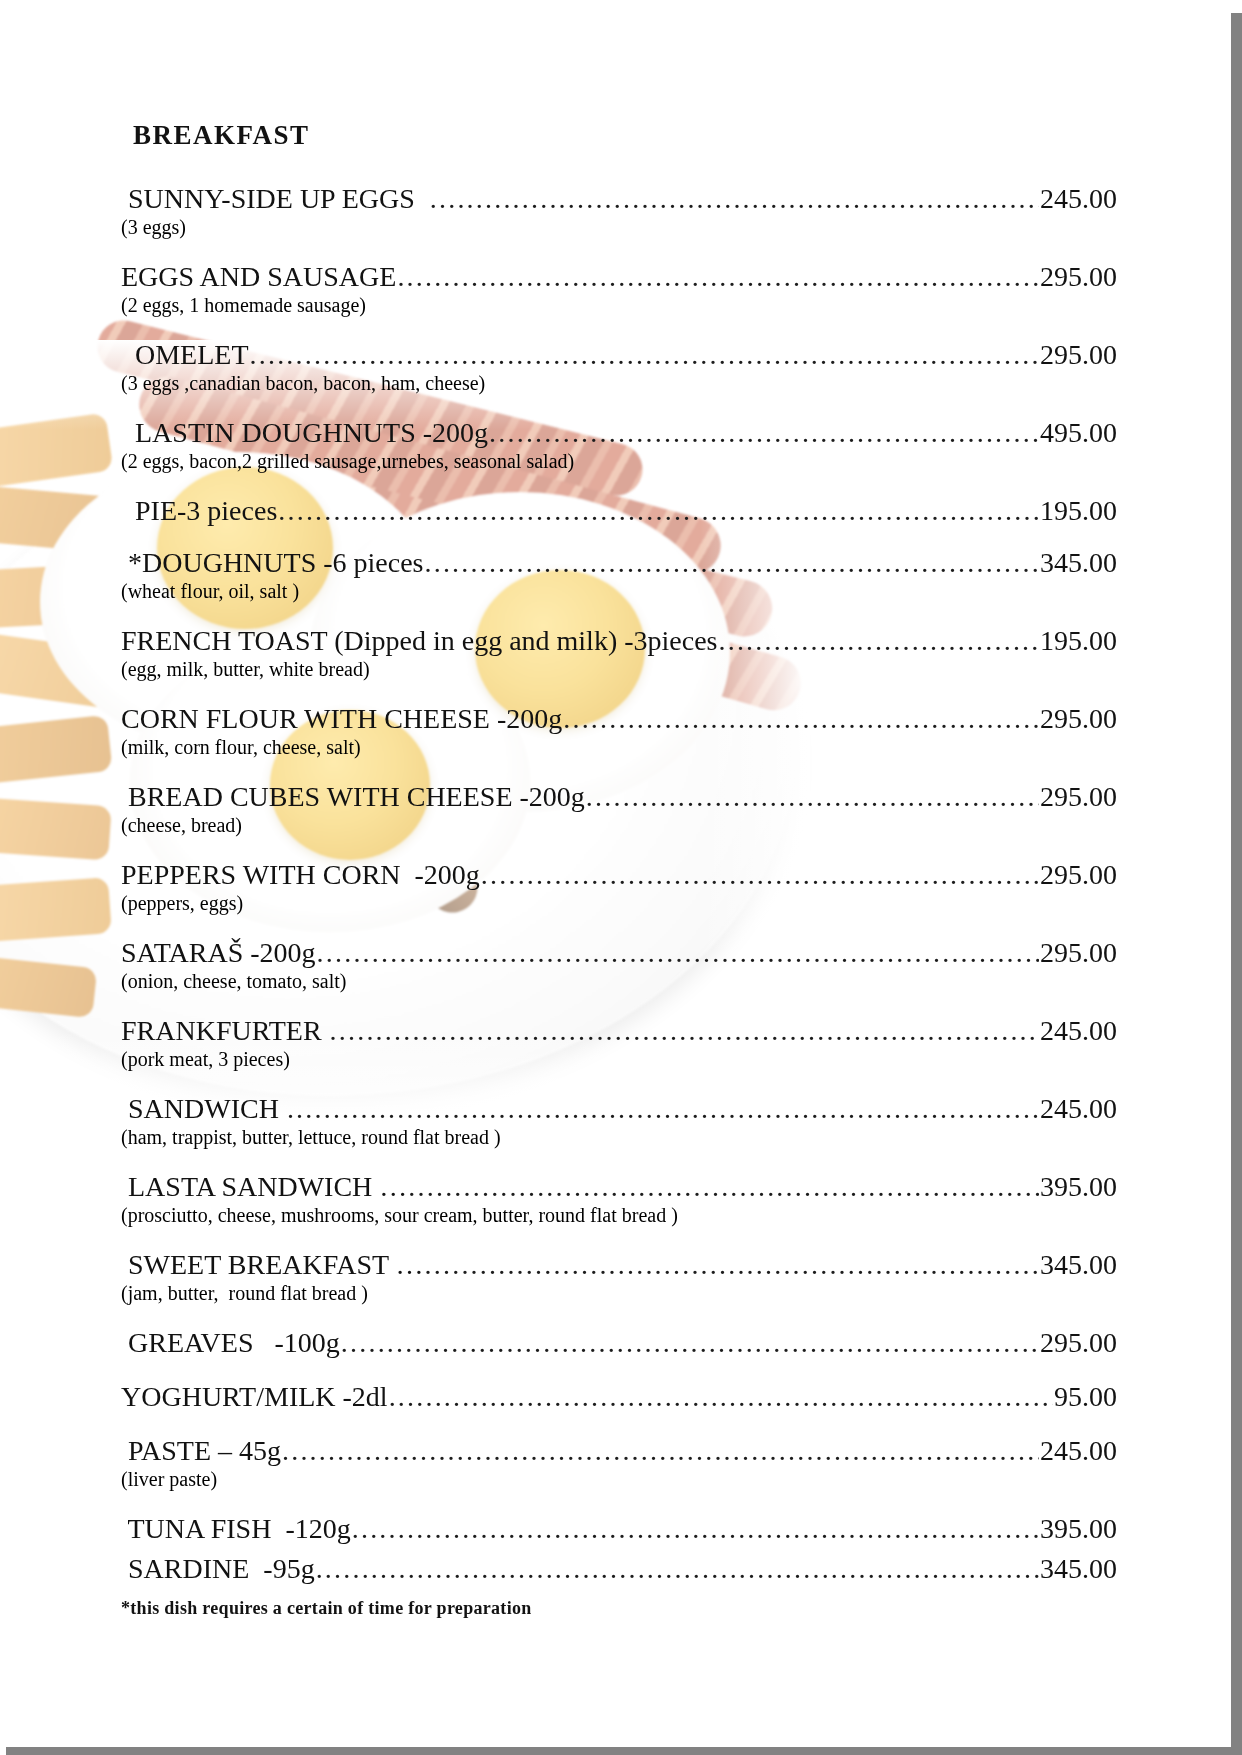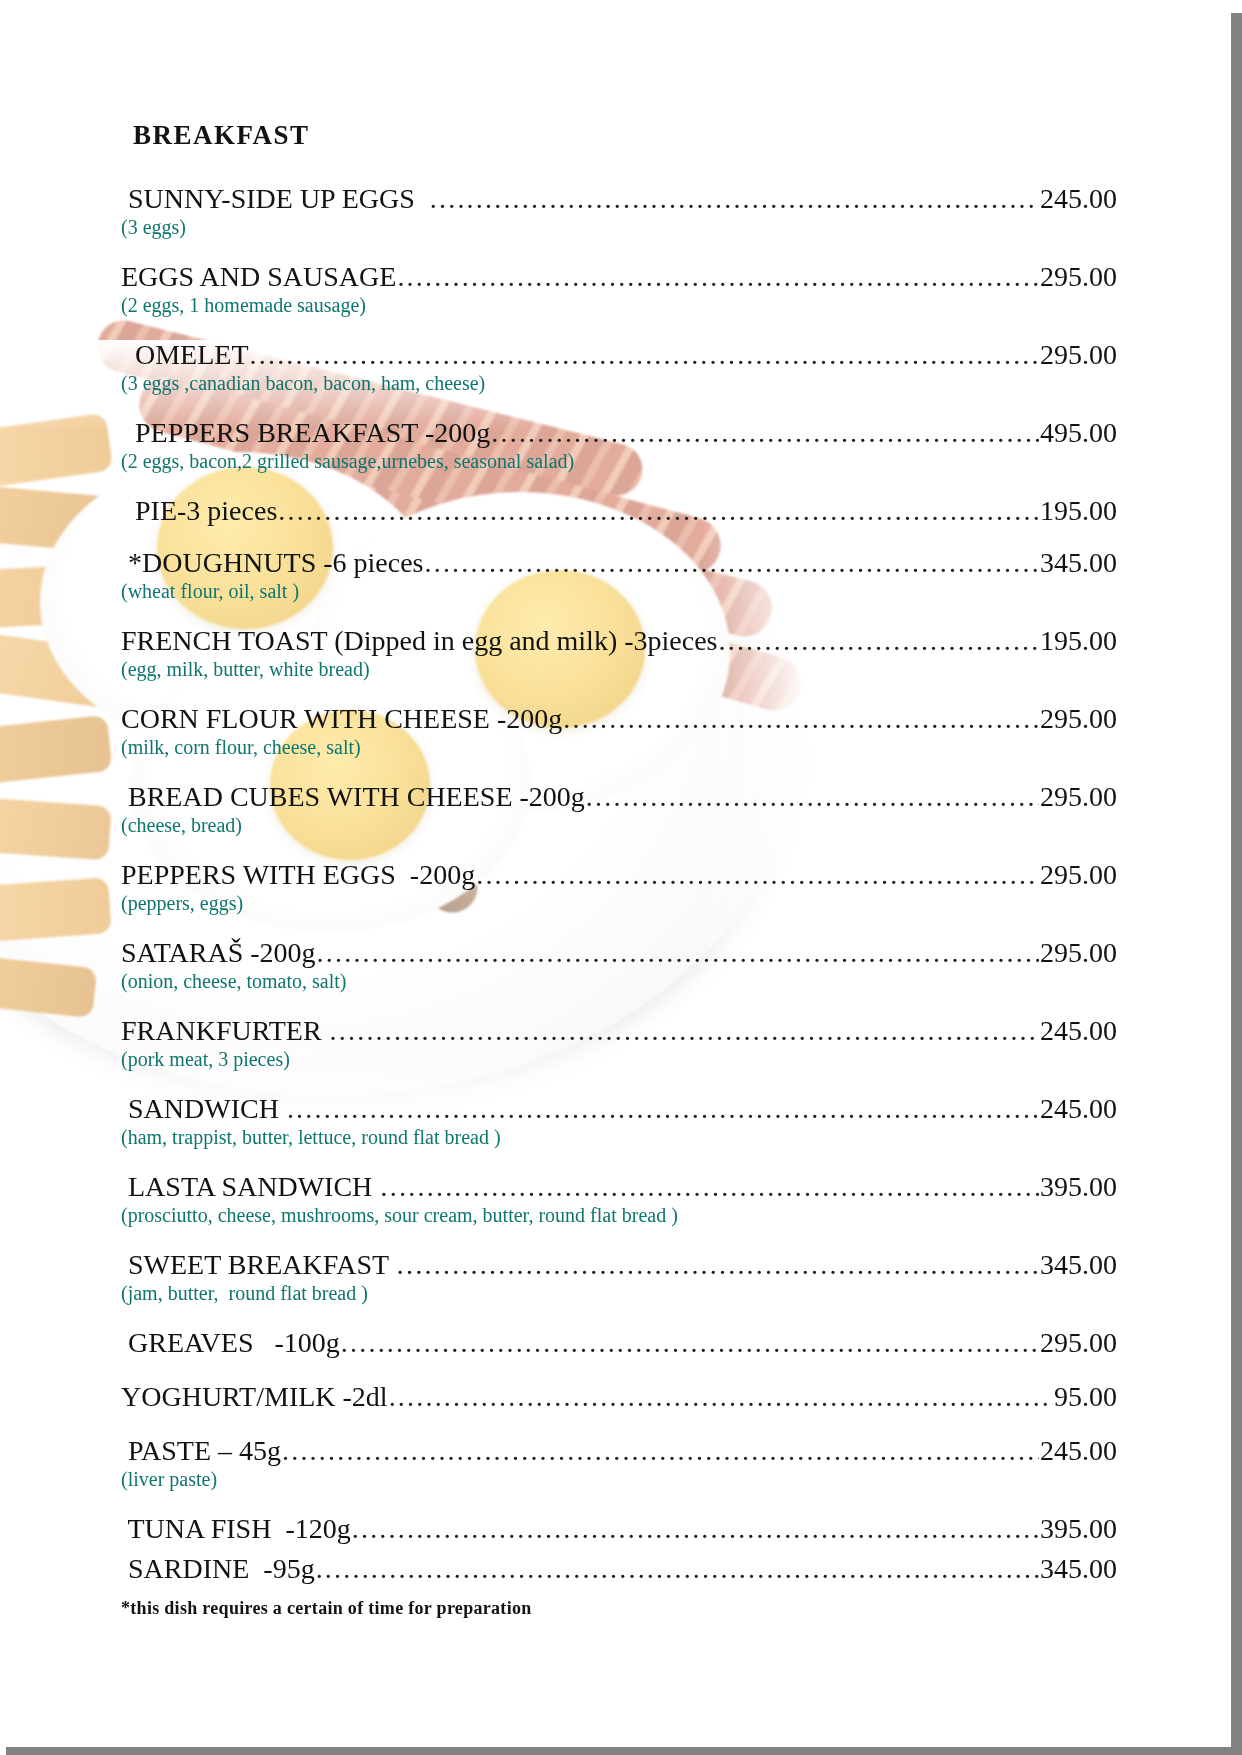--- a/index.html
+++ b/index.html
@@ -39,21 +39,21 @@
   .content{position:absolute;left:121px;top:118px;width:996px;z-index:2;}
   .title{font-size:27px;line-height:34px;font-weight:bold;letter-spacing:1.5px;
          margin:0 0 32px 12px;}
   .menu-item{margin-bottom:22px;}
   .menu-item.no-desc{margin-bottom:24px;}
   .row{display:flex;align-items:flex-end;font-size:28px;line-height:30px;}
   .iname{flex:0 0 auto;white-space:pre;}
   .leader{flex:1 1 auto;overflow:hidden;white-space:nowrap;letter-spacing:2.2px;
           color:#1c1c1c;margin:0 1px;}
   .price{flex:0 0 auto;}
-  .desc{font-size:20px;line-height:26px;white-space:pre;color:#0f766e;}
+  .desc{font-size:20px;line-height:26px;white-space:pre;color:#000000;}
   .section2{margin-top:21px;}
   .section2 .menu-item.no-desc{margin-bottom:10px;}
   .footnote{font-family:"Liberation Sans", sans-serif;font-family:"Liberation Serif",serif;
             font-size:18px;line-height:24px;font-weight:bold;margin-top:12px;letter-spacing:.3px;}
   
   .edge-right{position:absolute;top:13px;right:0;width:11px;height:1742px;background:#828282;z-index:3;}
   .edge-bottom{position:absolute;left:6px;bottom:0;width:1236px;height:8px;background:#828282;z-index:3;}
 </style>
 </head>
 <body>
@@ -112,21 +112,21 @@
       <div class="menu-item">
     <div class="row">
       <span class="iname">  OMELET</span>
       <span class="leader">................................................................................................................................................................................................................................................</span>
       <span class="price">295.00</span>
     </div>
     <div class="desc">(3 eggs ,canadian bacon, bacon, ham, cheese)</div>
   </div>
       <div class="menu-item">
     <div class="row">
-      <span class="iname">  PEPPERS BREAKFAST -200g</span>
+      <span class="iname">  LASTIN DOUGHNUTS -200g</span>
       <span class="leader">................................................................................................................................................................................................................................................</span>
       <span class="price">495.00</span>
     </div>
     <div class="desc">(2 eggs, bacon,2 grilled sausage,urnebes, seasonal salad)</div>
   </div>
       <div class="menu-item">
     <div class="row">
       <span class="iname">  PIE-3 pieces</span>
       <span class="leader">................................................................................................................................................................................................................................................</span>
       <span class="price">195.00</span>
@@ -159,21 +159,21 @@
       <div class="menu-item">
     <div class="row">
       <span class="iname"> BREAD CUBES WITH CHEESE -200g</span>
       <span class="leader">................................................................................................................................................................................................................................................</span>
       <span class="price">295.00</span>
     </div>
     <div class="desc">(cheese, bread)</div>
   </div>
       <div class="menu-item">
     <div class="row">
-      <span class="iname">PEPPERS WITH EGGS  -200g</span>
+      <span class="iname">PEPPERS WITH CORN  -200g</span>
       <span class="leader">................................................................................................................................................................................................................................................</span>
       <span class="price">295.00</span>
     </div>
     <div class="desc">(peppers, eggs)</div>
   </div>
       <div class="menu-item">
     <div class="row">
       <span class="iname">SATARAŠ -200g</span>
       <span class="leader">................................................................................................................................................................................................................................................</span>
       <span class="price">295.00</span>

